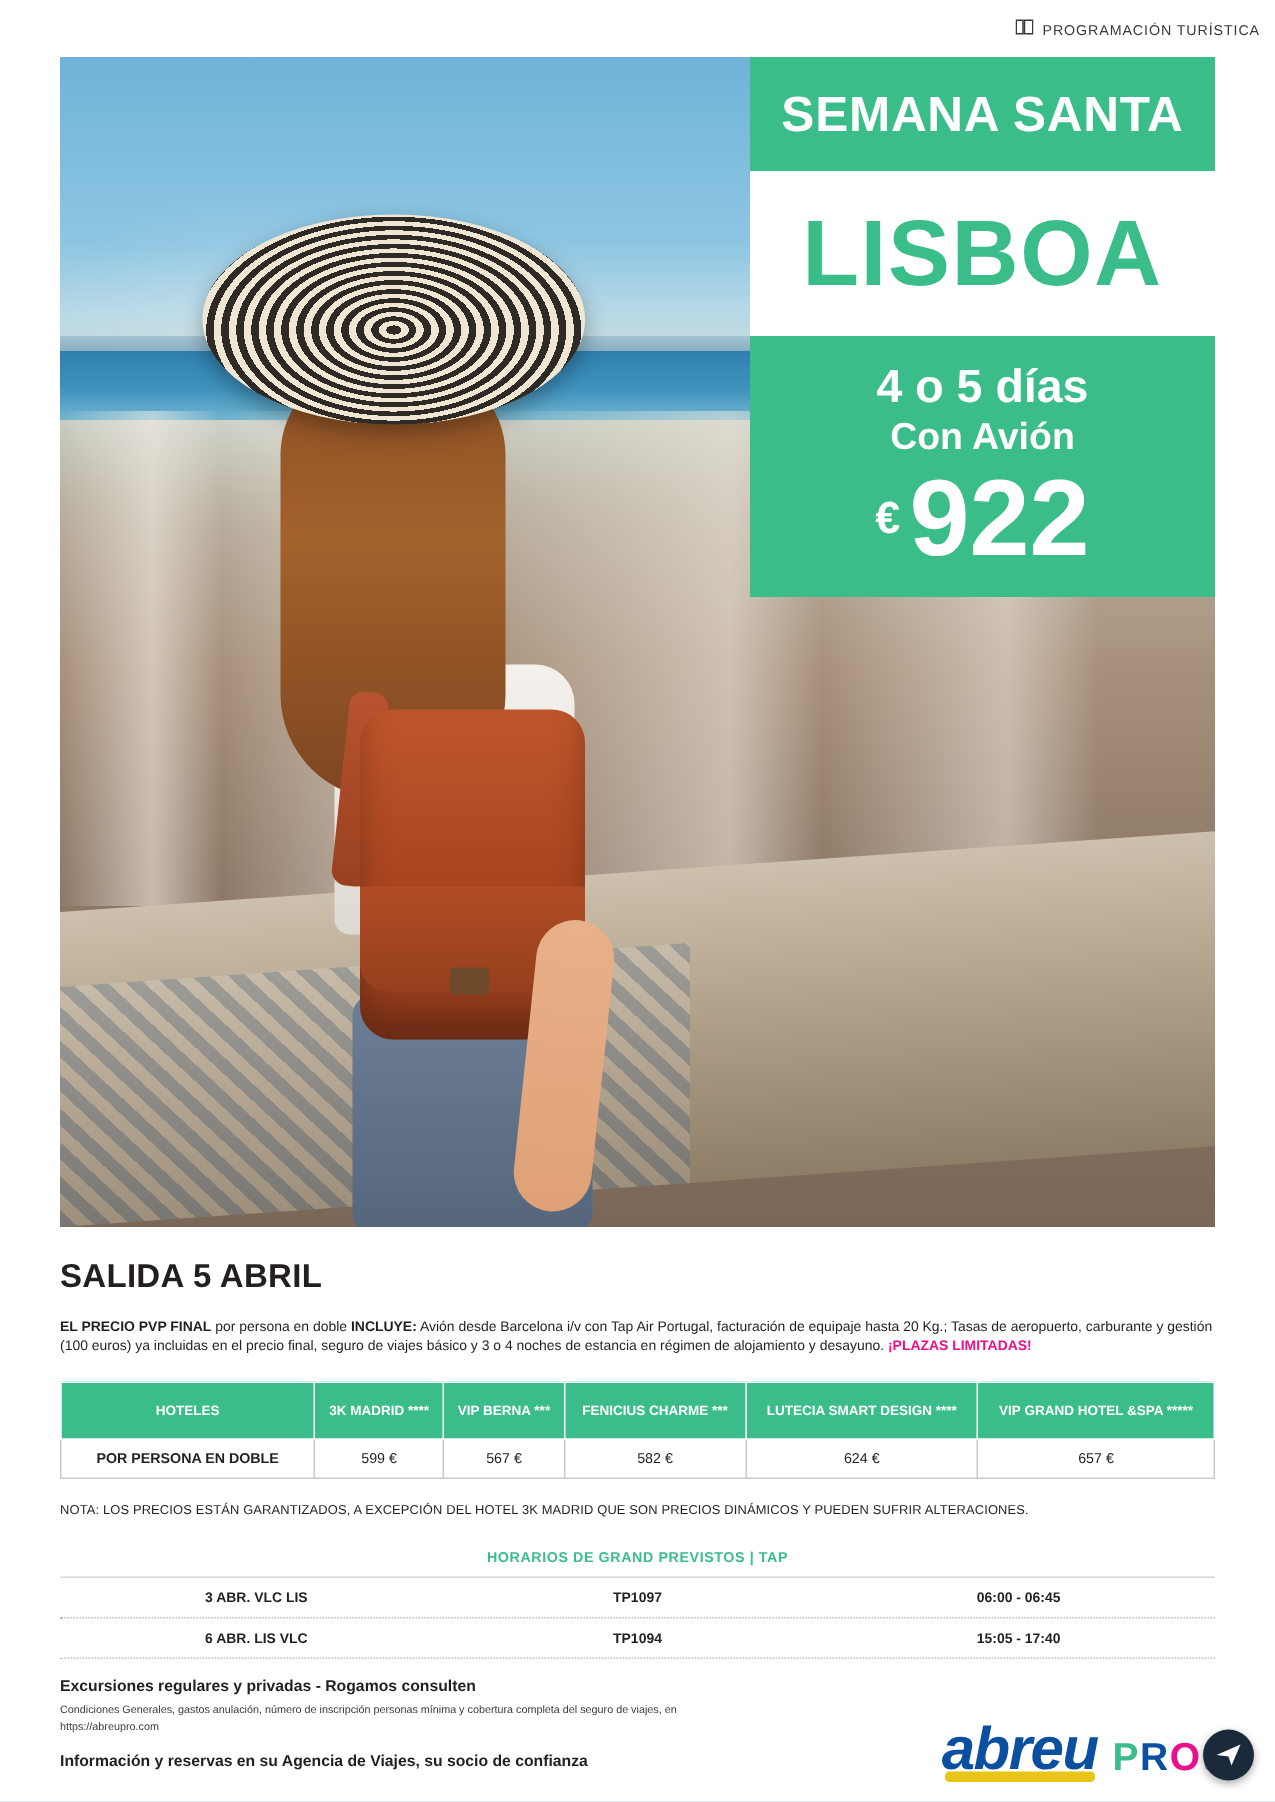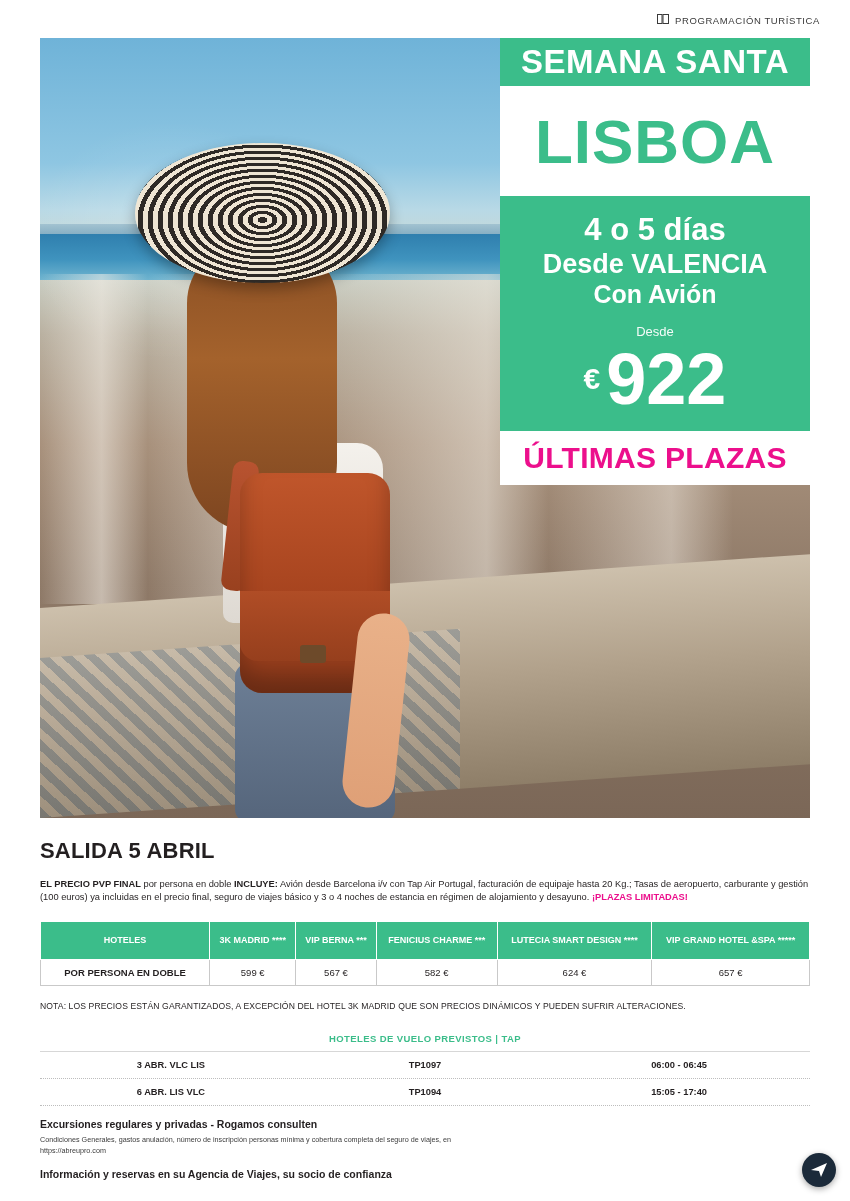--- a/index.html
+++ b/index.html
@@ -15,21 +15,21 @@
   }
 
   
   .topbar {
     position: absolute;
     top: 0; left: 0; right: 0;
     height: 40px;
     display: flex;
     align-items: center;
     justify-content: flex-end;
-    padding-right: 30px;
+    padding-right: 10px;
   }
   .topbar .tb-label {
     font-size: 9.5px;
     letter-spacing: .6px;
     color: #3a3a3a;
   }
   .topbar .tb-icon {
     margin-right: 6px;
     display: inline-block;
   }
@@ -167,21 +167,21 @@
     position: absolute;
     right: 40px; top: 38px;
     width: 310px;
   }
   .promo-band {
     background: #3bbd8a;
     color: #ffffff;
     text-align: center;
   }
   .band-semana {
-    height: 48px;
+    height: 76px;
     display: flex; align-items: center; justify-content: center;
     font-size: 33px; font-weight: bold; letter-spacing: .5px; text-align: right;
   }
   .band-lisboa {
     background: #ffffff;
     height: 110px;
     display: flex; align-items: center; justify-content: center;
     color: #3bbd8a;
     font-size: 62px; font-weight: bold; letter-spacing: 1px;
   }
@@ -356,30 +356,27 @@
     </div>
   </div>
 </div>
 
 <div class="promo">
   <div class="promo-band band-semana">SEMANA SANTA</div>
   <div class="band-lisboa">LISBOA</div>
   <div class="promo-band">
     <div class="band-detail">
       <div class="l1">4 o 5 días</div>
-      <div class="l2">Desde VALENCIA</div>
       <div class="l3">Con Avión</div>
-      <div class="desde-lbl">Desde</div>
     </div>
     <div class="price-row">
       <span class="price-eur">€</span>
       <span class="price-num">922</span>
     </div>
   </div>
-  <div class="band-ultimas">ÚLTIMAS PLAZAS</div>
 </div>
 
 <div class="content">
 
   <h1 class="salida">SALIDA 5 ABRIL</h1>
 
   <p class="incluye">
     <b>EL PRECIO PVP FINAL</b><span> por persona en doble </span><b>INCLUYE:</b><span> Avión desde Barcelona i/v con Tap Air Portugal, facturación de equipaje hasta 20 Kg.; Tasas de aeropuerto, carburante y gestión (100 euros) ya incluidas en el precio final, seguro de viajes básico y 3 o 4 noches de estancia en régimen de alojamiento y desayuno. </span><span class="pink">¡PLAZAS LIMITADAS!</span>
   </p>
 
@@ -402,39 +399,51 @@
         <td>582 €</td>
         <td>624 €</td>
         <td>657 €</td>
       </tr>
     </tbody>
   </table>
 
   <div class="nota">NOTA: LOS PRECIOS ESTÁN GARANTIZADOS, A EXCEPCIÓN DEL HOTEL 3K MADRID QUE SON PRECIOS DINÁMICOS Y PUEDEN SUFRIR ALTERACIONES.</div>
 
   <div class="flights">
-    <div class="flights-title">HOTELES DE VUELO PREVISTOS | TAP</div>
+    <div class="flights-title">HORARIOS DE GRAND PREVISTOS | TAP</div>
 
     <div class="flight-row">
       <div class="fr-route">3 ABR. VLC LIS</div>
       <div class="fr-code">TP1097</div>
       <div class="fr-time">06:00 - 06:45</div>
     </div>
     <div class="flight-row">
       <div class="fr-route">6 ABR. LIS VLC</div>
       <div class="fr-code">TP1094</div>
       <div class="fr-time">15:05 - 17:40</div>
     </div>
   </div>
 
   <div class="footer">
     <div class="foot-title">Excursiones regulares y privadas - Rogamos consulten</div>
     <div class="foot-small">Condiciones Generales, gastos anulación, número de inscripción personas mínima y cobertura completa del seguro de viajes, en https://abreupro.com</div>
     <div class="foot-last">Información y reservas en su Agencia de Viajes, su socio de confianza</div>
 
+    <div class="brand">
+      <div class="abreu">
+        <span>abreu</span>
+        <span class="swoosh"></span>
+      </div>
+      <div class="pro">
+        <span class="p">P</span>
+          <span class="r">R</span>
+          <span class="o">O</span>
+          <span class="reg">®</span>
+      </div>
+    </div>
   </div>
 </div>
 
 <div class="fab">
   <svg width="18" height="18" viewBox="0 0 18 18">
     <path d="M1 9 L17 2 L11 16 L9 10 Z" fill="#ffffff"></path>
   </svg>
 </div>
 
 </body></html>

